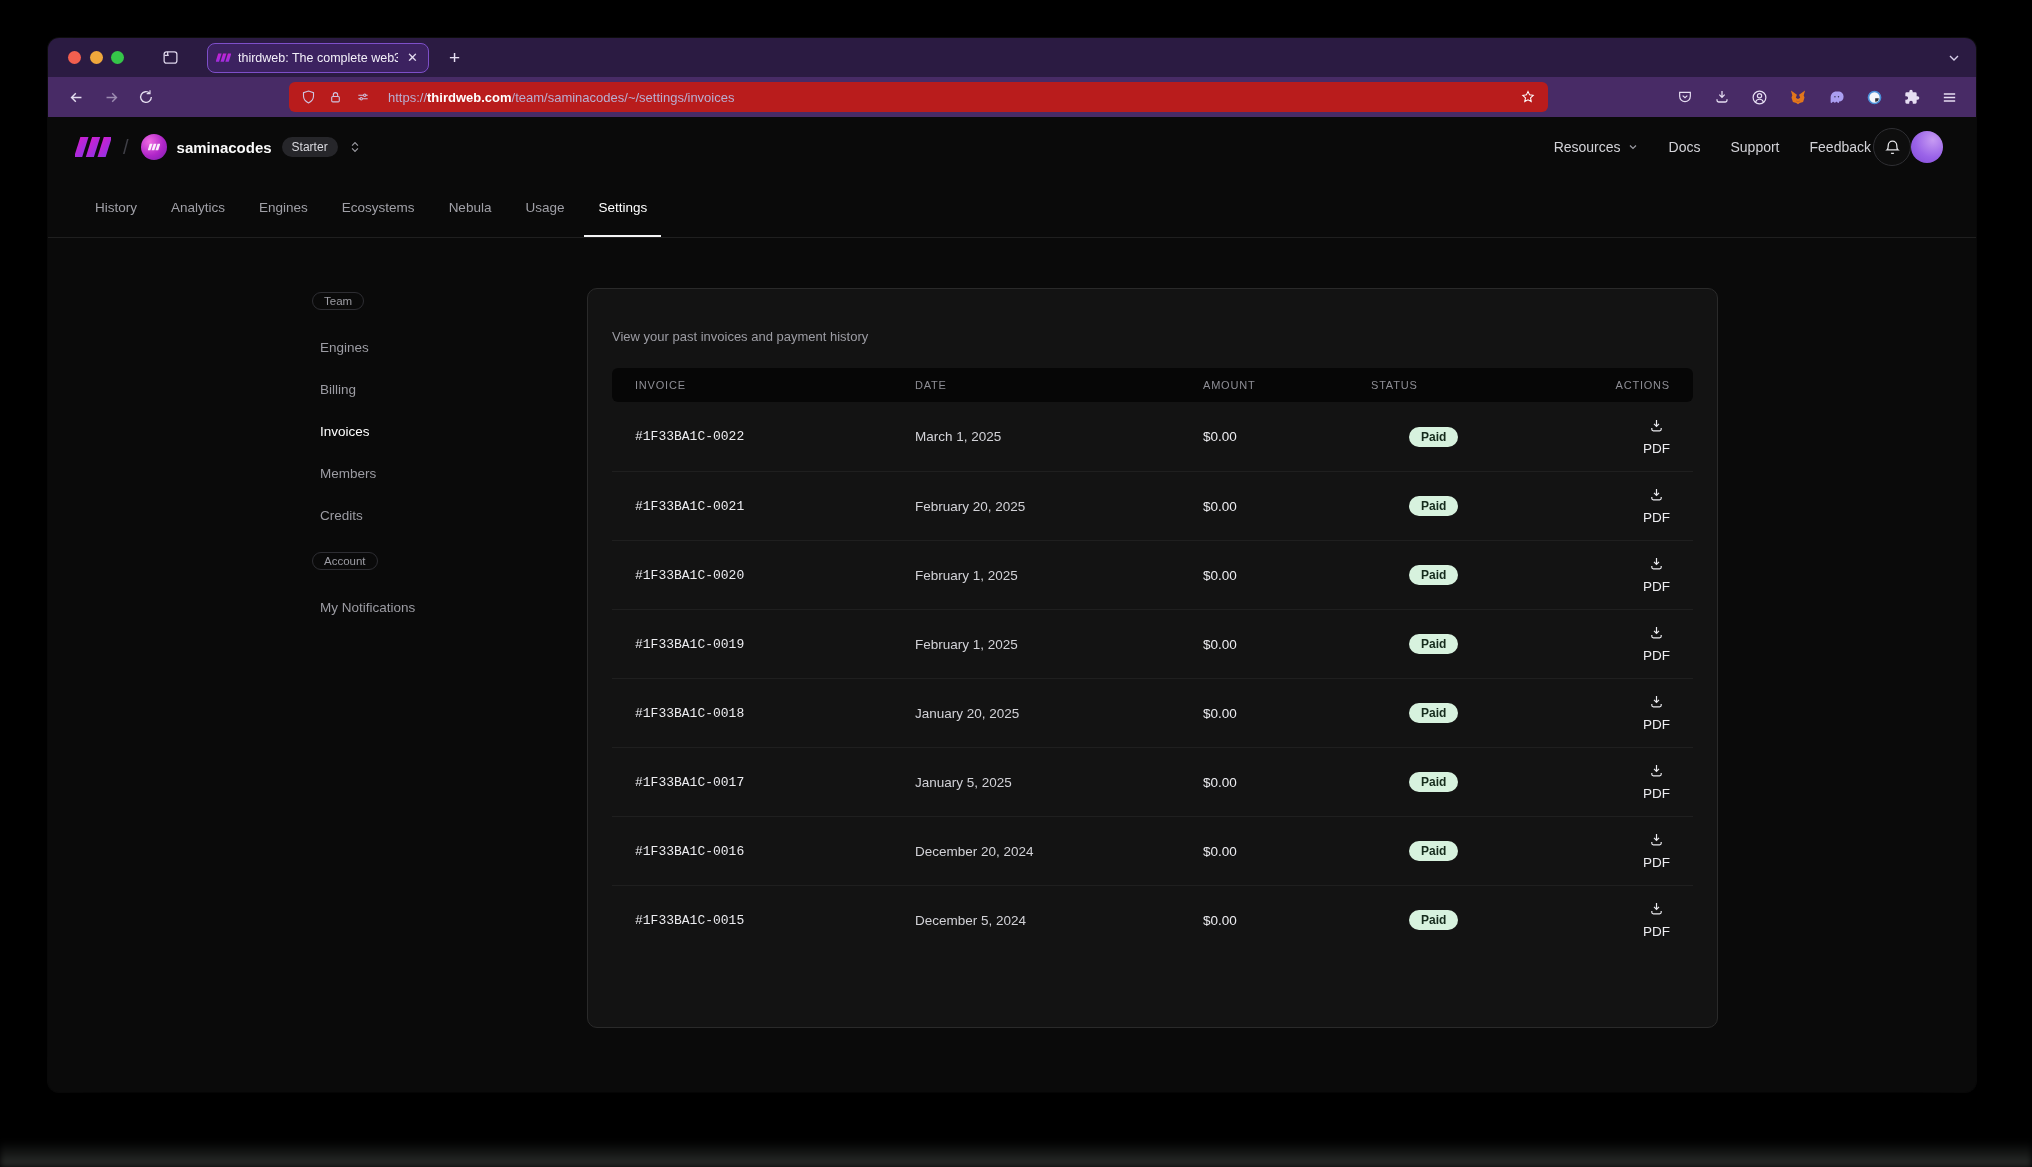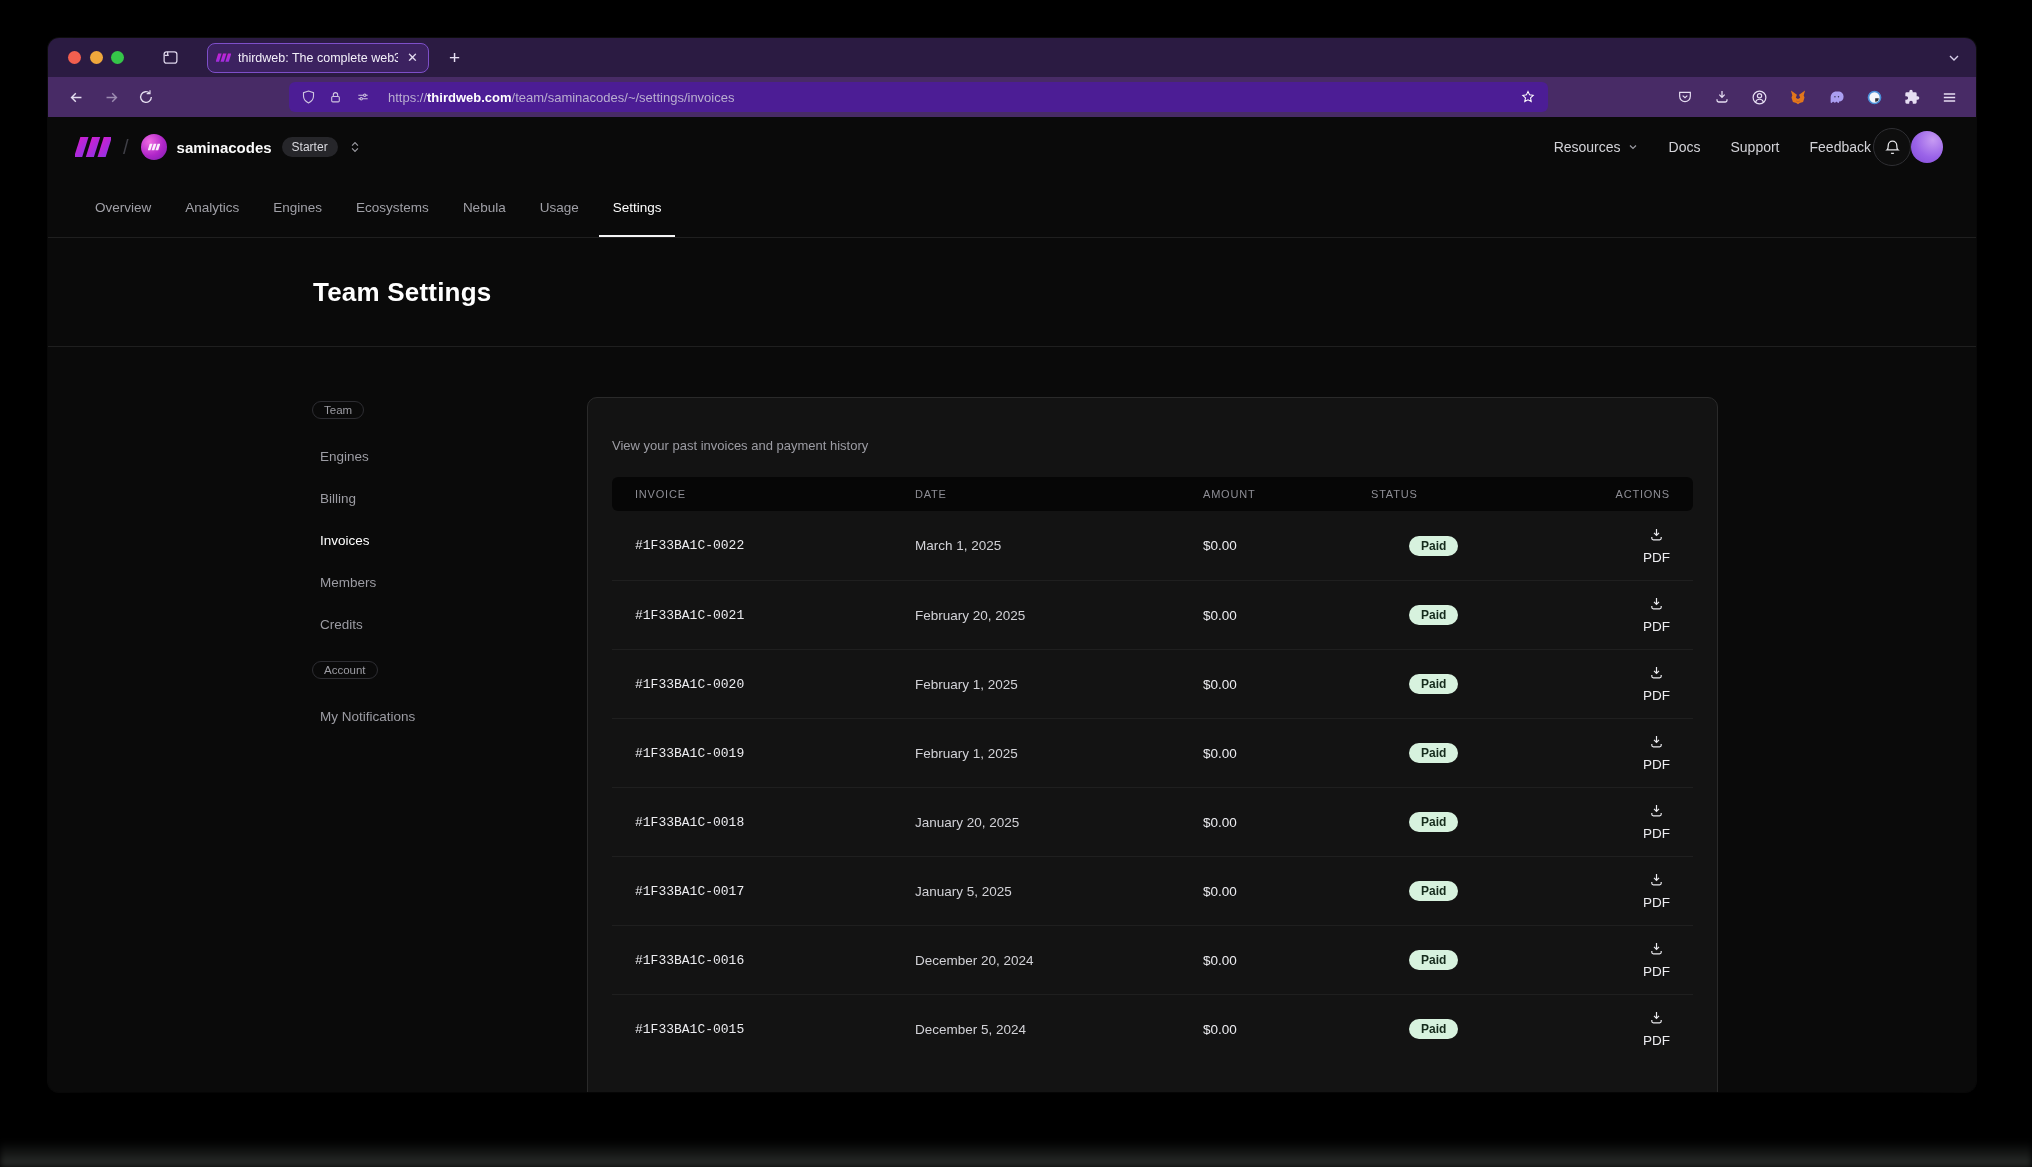--- a/index.html
+++ b/index.html
@@ -24,21 +24,21 @@
     border-radius:8px; display:flex; align-items:center; padding:0 8px; gap:7px; }
   .btab-title { flex:1; font-size:12.5px; color:#f3f0f9; white-space:nowrap; overflow:hidden; }
   .btab-close { color:#e6def2; font-size:13px; line-height:1; padding:2px; cursor:default; }
   .newtab { margin-left:14px; color:#e6def2; font-size:19px; font-weight:300; padding:0 6px; }
   .alltabs { margin-left:auto; color:#d9d0ea; display:flex; }
 
   
   .toolbar { height:40px; background:#482b66; display:flex; align-items:center; padding:0 14px; }
   .navbtn { width:28px; height:28px; display:flex; align-items:center; justify-content:center;
     color:#e3dcef; margin-right:7px; }
-  .urlbar { margin-left:122px; width:1259px; height:30px; background:#4c1d95; border-radius:6px;
+  .urlbar { margin-left:122px; width:1259px; height:30px; background:#b91c1c; border-radius:6px;
     display:flex; align-items:center; padding:0 12px; gap:13px; color:#cfc5e0; }
   .urltext { font-size:13px; color:#b9aed0; margin-left:4px; white-space:nowrap; overflow:hidden; flex:1; }
   .urltext b { color:#fff; font-weight:700; }
   .ext-group { margin-left:auto; display:flex; align-items:center; gap:21px; padding-right:4px; color:#e6def2; }
 
   
   .site { height:975px; background:#0a0a0a; color:#fff; position:relative; overflow:hidden; }
 
   .site-header { height:60px; display:flex; align-items:center; padding:0 33px 0 27px; }
   .slash { color:#3f3f46; font-size:20px; font-weight:300; margin:0 12px; }
@@ -307,38 +307,35 @@
           <svg width="17" height="17" viewBox="0 0 24 24" fill="none" stroke="currentColor" stroke-width="1.8">
             <path d="M18 9a6 6 0 1 0-12 0c0 5-1.8 6.5-1.8 6.5h15.6S18 14 18 9z"></path>
               <path d="M10.3 19.5a2 2 0 0 0 3.4 0"></path>
           </svg>
         </span>
         <span class="user-avatar"></span>
       </div>
 
       <div class="site-tabs">
 
-          <span class="stab">Overview</span>
+          <span class="stab">History</span>
 
           <span class="stab">Analytics</span>
 
           <span class="stab">Engines</span>
 
           <span class="stab">Ecosystems</span>
 
           <span class="stab">Nebula</span>
 
           <span class="stab">Usage</span>
 
           <span class="stab active">Settings</span>
         </div>
 
-      <div class="page-head">
-        <h1>Team Settings</h1>
-      </div>
 
       <div class="content">
 
         <div class="side-nav">
           <span class="pill">Team</span>
           <ul class="side-list">
 
               <li>Engines</li>
 
               <li>Billing</li>

